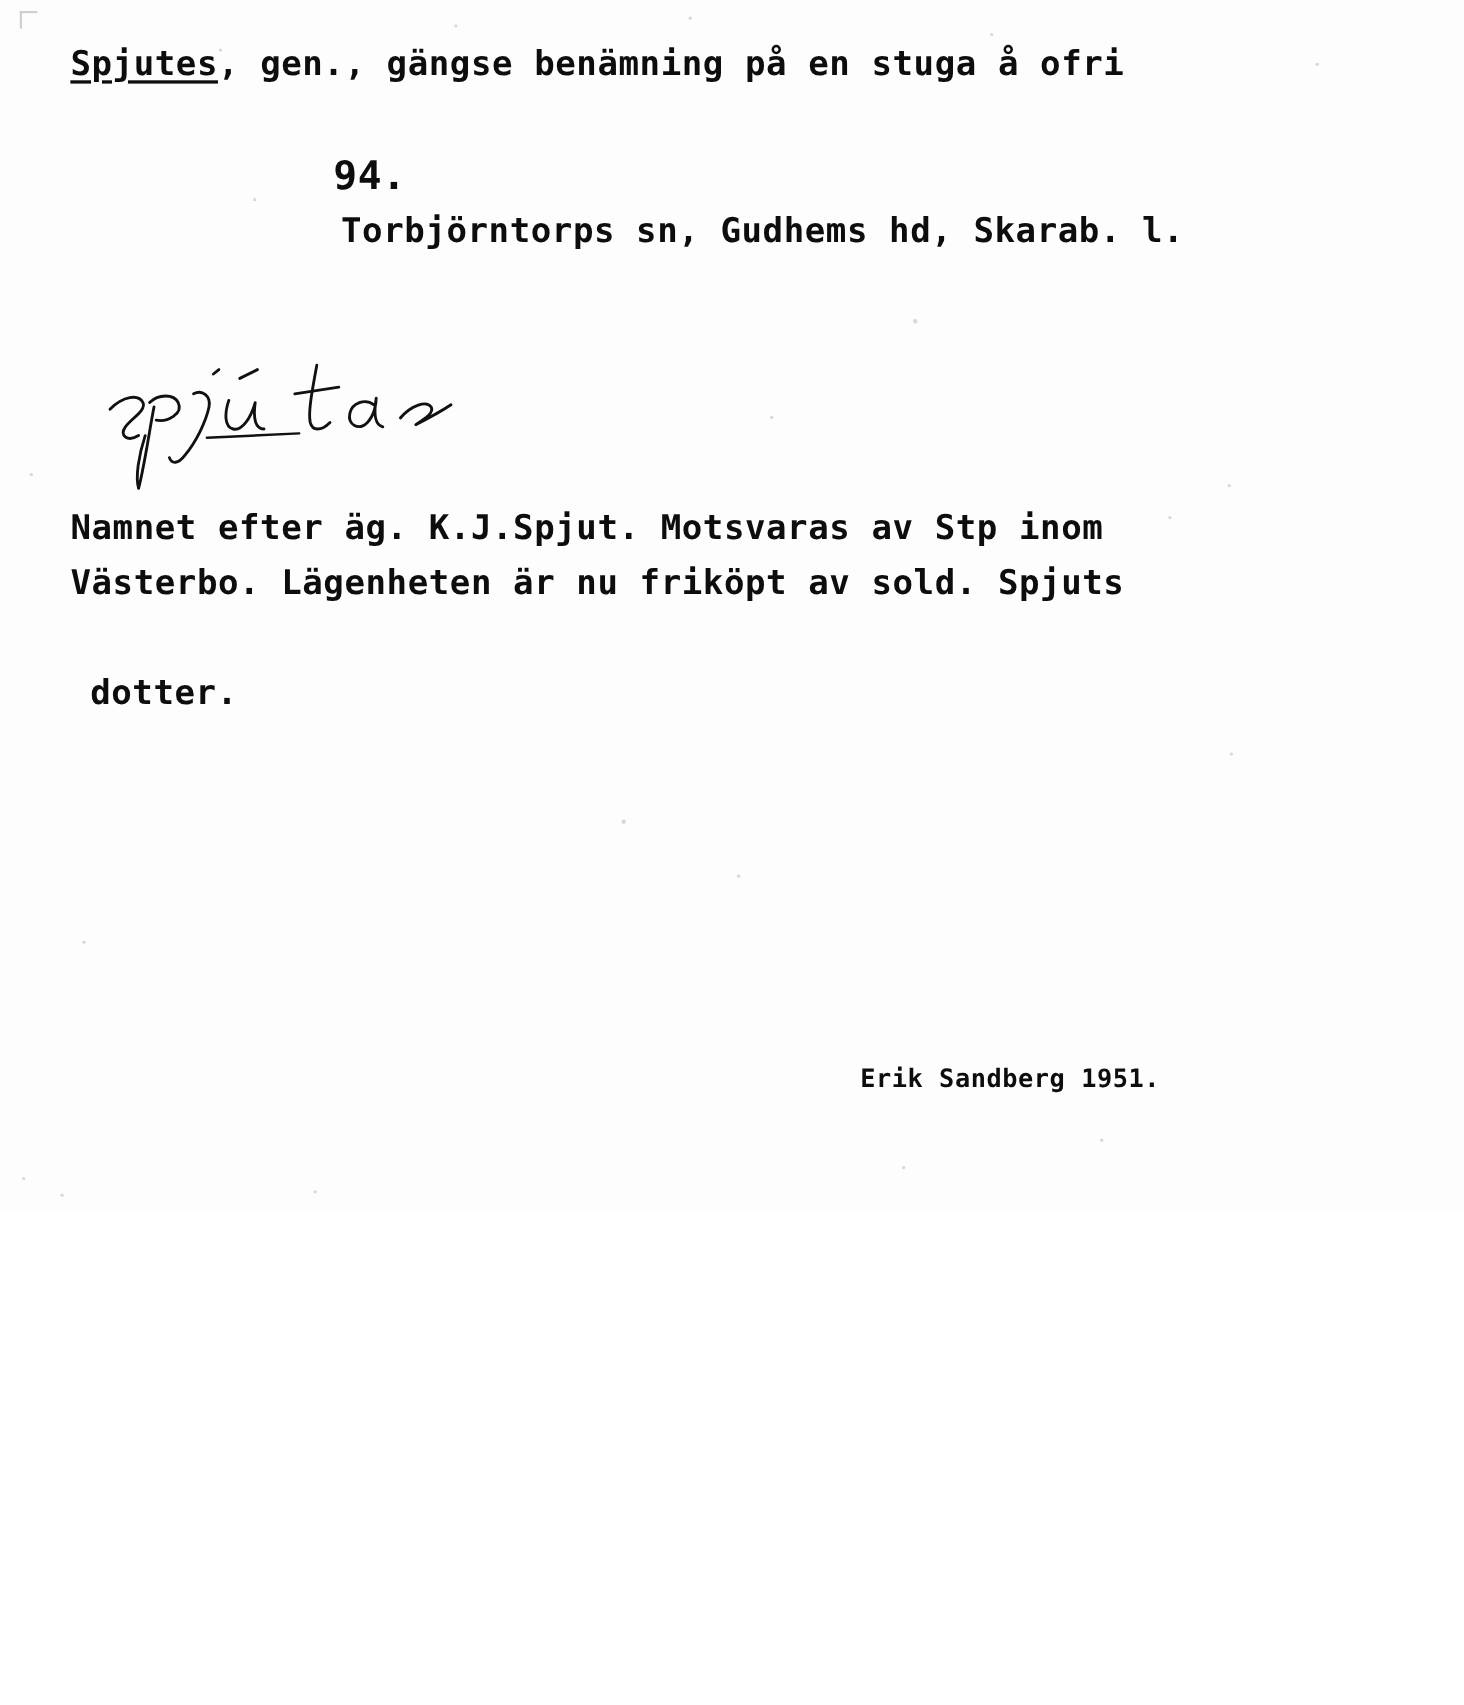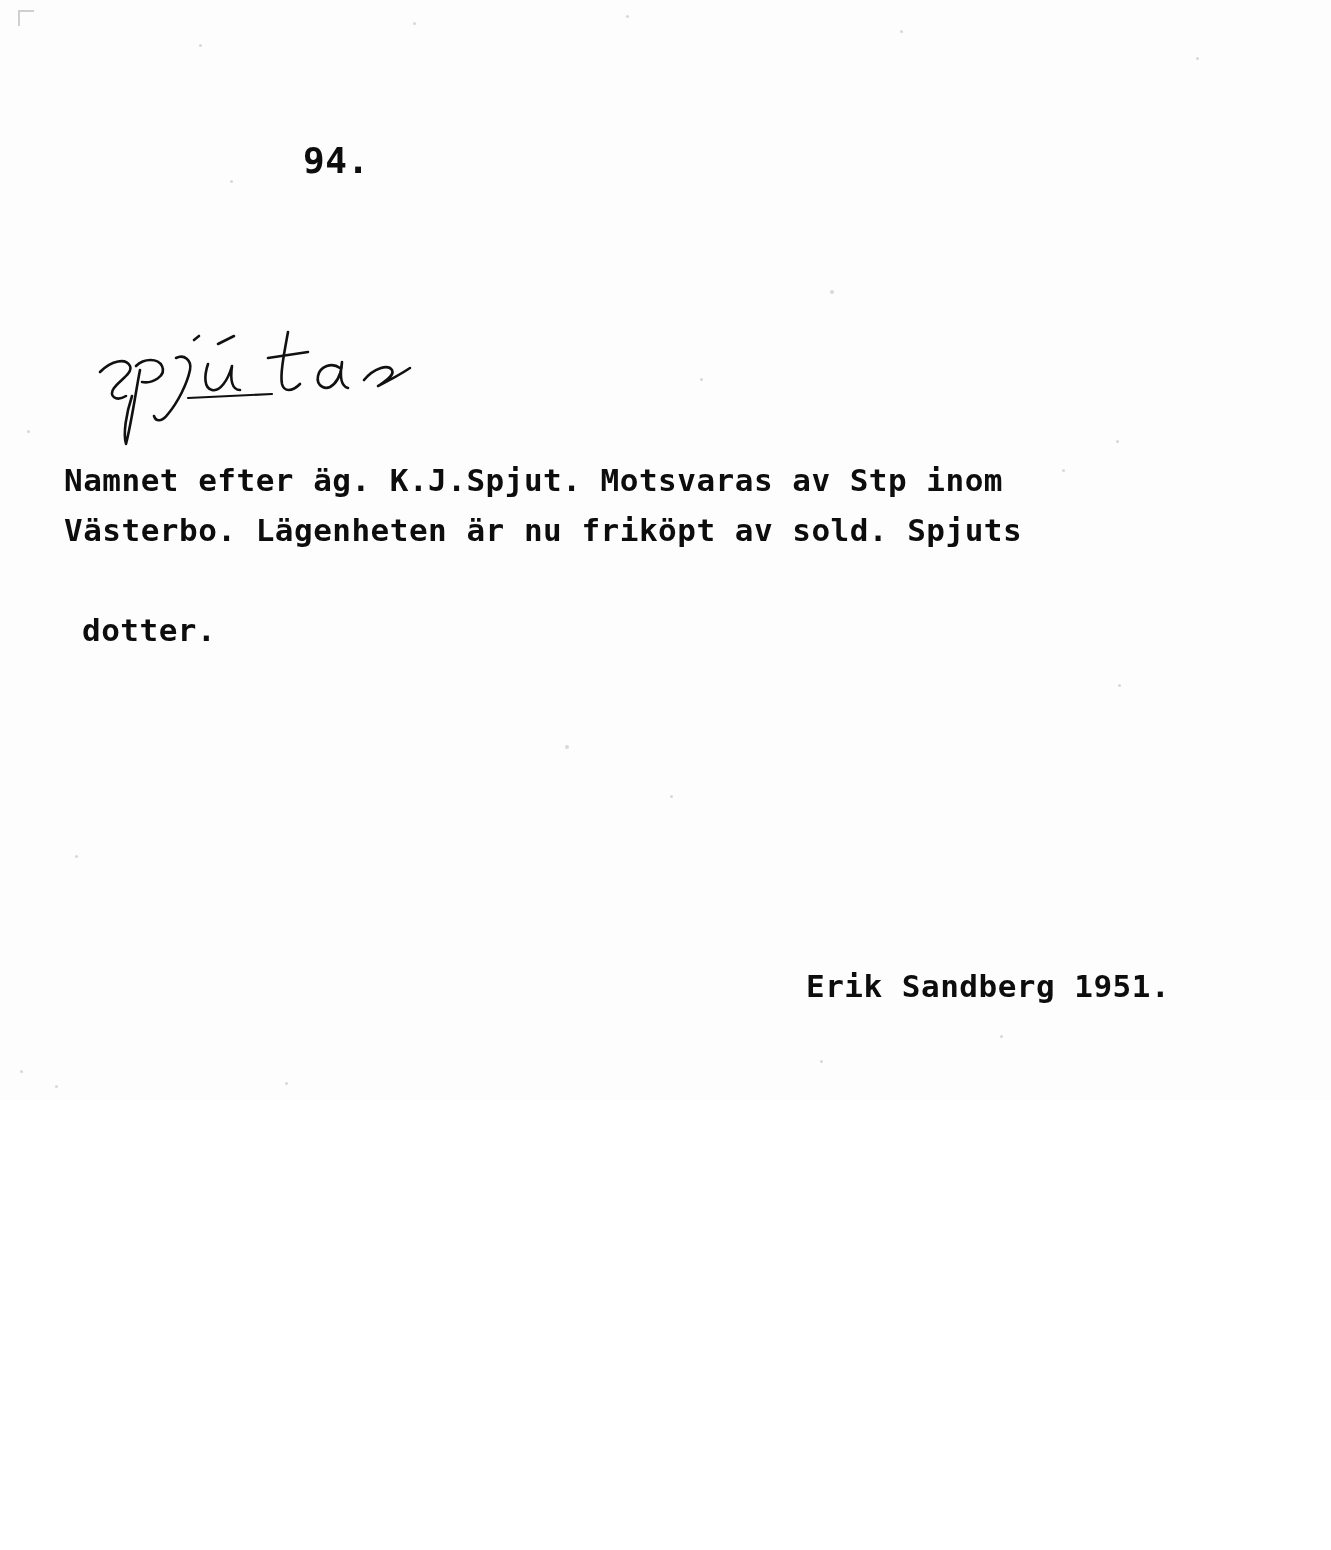--- a/index.html
+++ b/index.html
@@ -90,22 +90,21 @@
   
   #note-1 { left: 64px; top: 462px; font-size: 31px; text-align: right; }
   #note-2 { left: 64px; top: 512px; font-size: 31px; text-align: center; }
   #note-3 { left: 64px; top: 562px; font-size: 31px; }
   #note-4 { left: 82px; top: 612px; font-size: 31px; }
 
   
   #signature {
     left: 782px;
     top: 968px;
-    font-size: 31px;
-    margin-left: 24px;
+    font-size: 23px;
   }
 </style>
 </head>
 <body>
 
 <div id="card">
 
   <div class="corner-mark" style="left:18px; top:10px;"></div>
 
   <div class="speck" style="left:199px; top:44px; width:3px; height:3px;"></div>
@@ -122,22 +121,24 @@
   <div class="speck" style="left:565px; top:745px; width:4px; height:4px;"></div>
   <div class="speck" style="left:670px; top:795px; width:3px; height:3px;"></div>
   <div class="speck" style="left:75px; top:855px; width:3px; height:3px;"></div>
   <div class="speck" style="left:1118px; top:684px; width:3px; height:3px;"></div>
   <div class="speck" style="left:20px; top:1070px; width:3px; height:3px;"></div>
   <div class="speck" style="left:55px; top:1085px; width:3px; height:3px;"></div>
   <div class="speck" style="left:285px; top:1082px; width:3px; height:3px;"></div>
   <div class="speck" style="left:820px; top:1060px; width:3px; height:3px;"></div>
   <div class="speck" style="left:1000px; top:1035px; width:3px; height:3px;"></div>
 
+  <div class="typed" id="headword-line"><span id="headword">Spjutes</span><span>, gen., gängse benämning på en stuga å ofri</span></div>
 
   <div class="typed" id="headword-cont-2">94.</div>
+  <div class="typed" id="parish-line">Torbjörntorps sn, Gudhems hd, Skarab. l.</div>
 
   <svg id="handwriting" viewBox="0 0 420 140">
     <g fill="none" stroke="#111111" stroke-width="2.6" stroke-linecap="round" stroke-linejoin="round">
 
       <path d="M8 62 C20 50 34 48 38 56 C41 63 28 70 22 78 C16 86 24 92 34 86"></path>
 
       <path d="M44 56 C52 48 66 48 70 56 C75 66 60 74 50 72 M48 60 C44 80 40 110 34 134 C31 124 34 104 40 86"></path>
 
       <path d="M84 48 C92 44 100 50 98 60 C95 74 86 92 76 104 C70 112 64 112 62 106"></path>
       <path d="M102 30 L107 26"></path>

